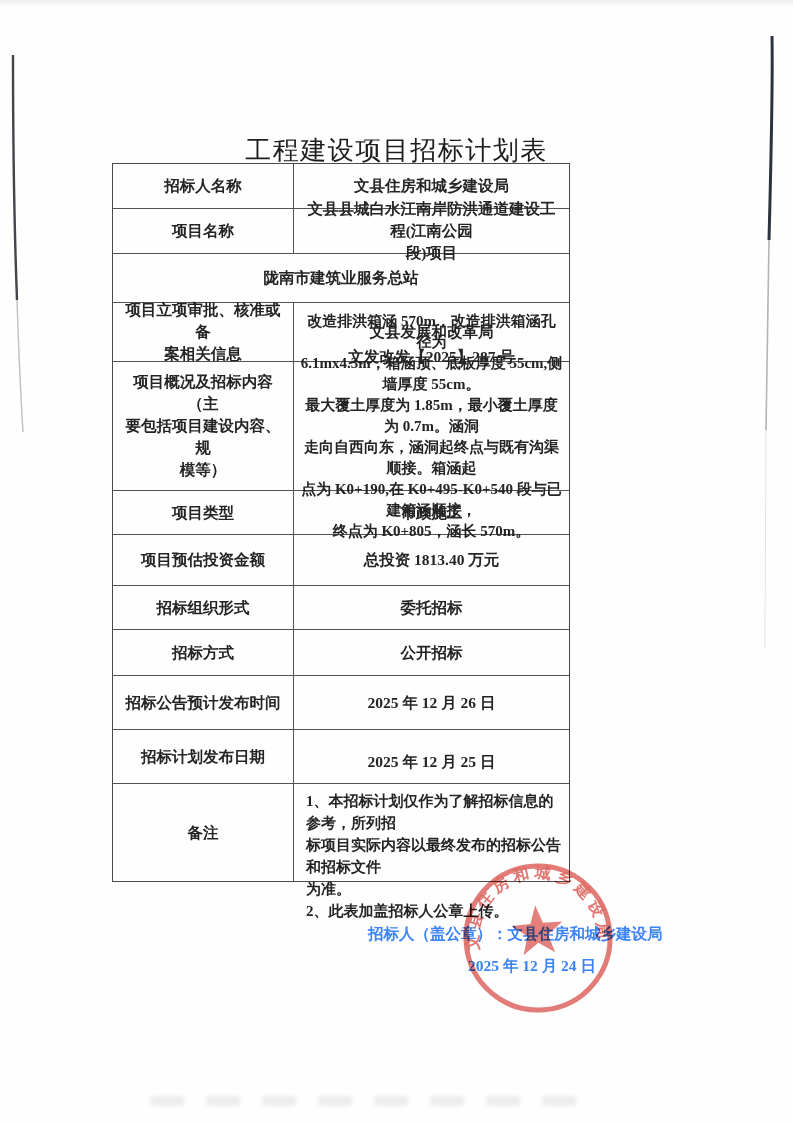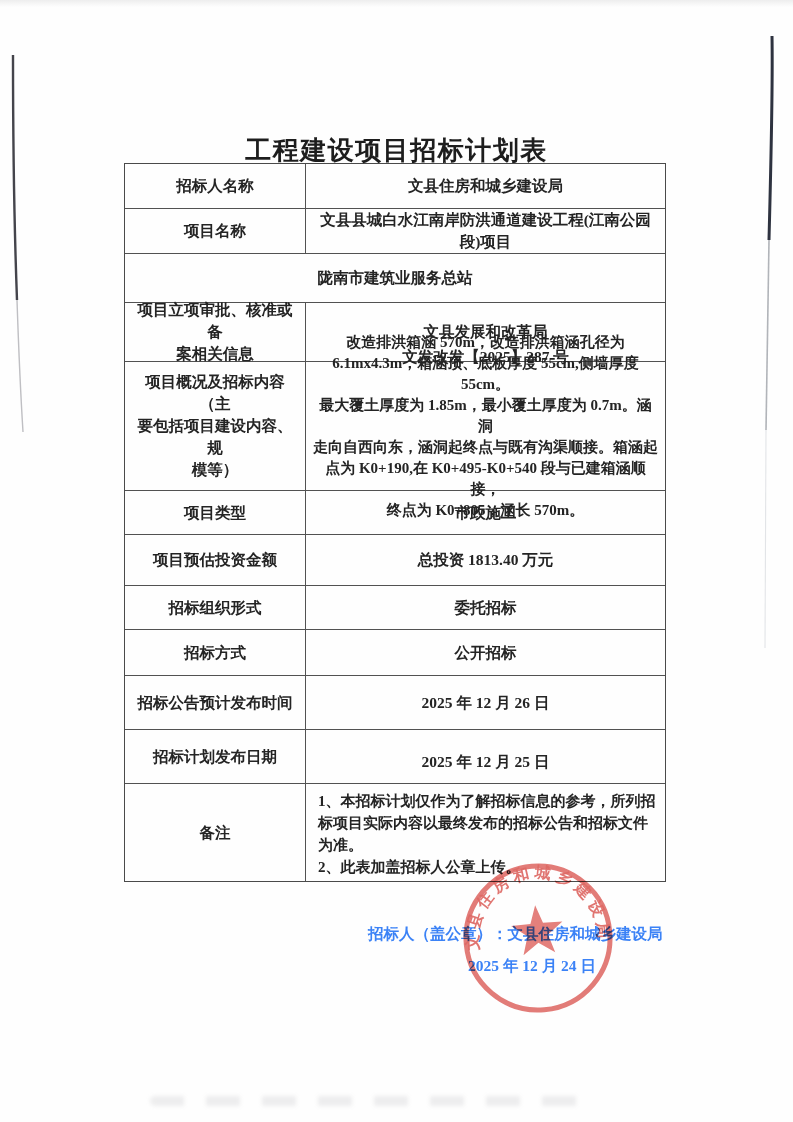--- a/index.html
+++ b/index.html
@@ -7,24 +7,24 @@
     width:793px;height:1122px;position:relative;overflow:hidden;
     background:#fefefe;
     font-family:"Liberation Serif","DejaVu Serif",serif;
     color:#262626;
   }
   
   .top-shade{position:absolute;left:0;top:0;width:793px;height:7px;
     background:linear-gradient(to bottom,rgba(90,90,95,.10),rgba(0,0,0,0));z-index:4;}
   .doc-title{
     position:absolute;left:0;top:116px;width:793px;text-align:center;
-    font-size:26px;font-weight:700;letter-spacing:1.5px;color:#1d1d1d;z-index:2;
+    font-size:26px;font-weight:400;letter-spacing:1.5px;color:#1d1d1d;z-index:2;
   }
   .bid-table{
-    position:absolute;left:124px;top:163px;width:542px;
+    position:absolute;left:112px;top:163px;width:458px;
     border:1.5px solid #4a4a4a;box-sizing:border-box;z-index:1;
     background:transparent;
   }
   .trow{display:flex;border-bottom:1px solid #525252;}
   .trow:last-child{border-bottom:none;}
   .cell{box-sizing:border-box;display:flex;align-items:center;justify-content:center;
     white-space:pre-line;font-size:15.5px;line-height:22px;font-weight:600;color:#242424;}
   .cell.label{width:181px;border-right:1px solid #525252;text-align:center;padding:2px 8px;}
   .cell.value{flex:1;text-align:center;padding:2px 8px;}
   .r1{height:44px}.r2{height:44px}.r3{height:48px}.r4{height:58px}

